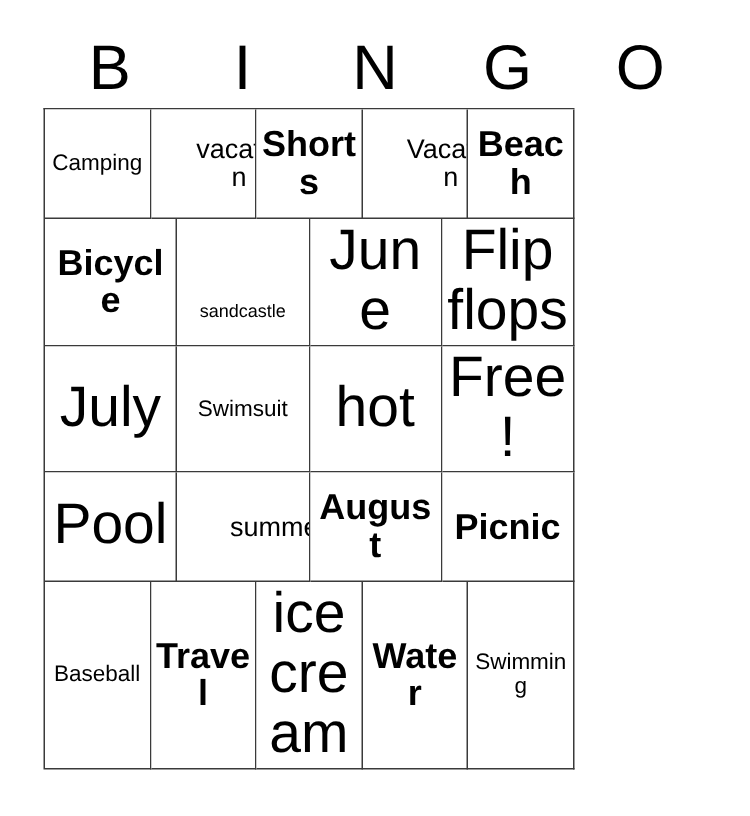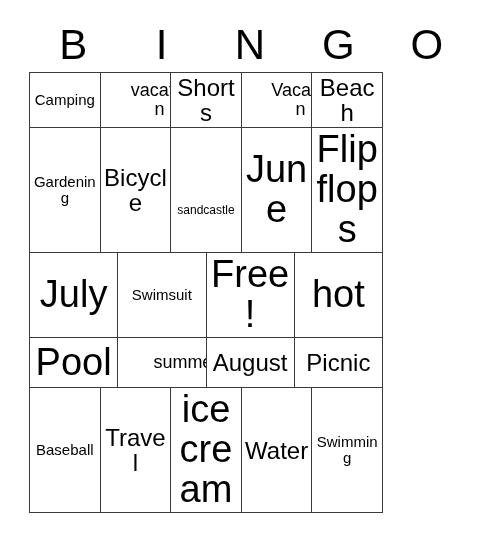--- a/index.html
+++ b/index.html
@@ -70,21 +70,21 @@
   }
   .cell-text {
     display: block;
     width: 100%;
     line-height: 1.05;
     word-wrap: break-word;
   }
   .sz-xs  { font-size: 12px; margin-top: 40px; }
   .sz-sm  { font-size: 15px; }
   .sz-md  { font-size: 18px; margin-left: 48px; }
-  .sz-lg  { font-size: 24px; }
+  .sz-lg  { font-size: 24px; font-weight: bold; }
   .sz-xl  { font-size: 38px; }
 </style>
 </head>
 <body>
 
 <div class="card">
 
   <div class="header-row" id="header-row">
       <div class="header-cell">B</div>
       <div class="header-cell">I</div>
@@ -106,47 +106,44 @@
         </div>
         <div class="cell">
           <span class="cell-text sz-md">Vacation</span>
         </div>
         <div class="cell">
           <span class="cell-text sz-lg">Beach</span>
         </div>
       </div>
       <div class="grid-row">
         <div class="cell">
-          <span class="cell-text sz-sm">Gardening</span>
-        </div>
-        <div class="cell">
           <span class="cell-text sz-lg">Bicycle</span>
         </div>
         <div class="cell">
           <span class="cell-text sz-xs">sandcastle</span>
         </div>
         <div class="cell">
           <span class="cell-text sz-xl">June</span>
         </div>
         <div class="cell">
           <span class="cell-text sz-xl">Flip flops</span>
         </div>
       </div>
       <div class="grid-row">
         <div class="cell">
           <span class="cell-text sz-xl">July</span>
         </div>
         <div class="cell">
           <span class="cell-text sz-sm">Swimsuit</span>
         </div>
         <div class="cell">
-          <span class="cell-text sz-xl">Free!</span>
+          <span class="cell-text sz-xl">hot</span>
         </div>
         <div class="cell">
-          <span class="cell-text sz-xl">hot</span>
+          <span class="cell-text sz-xl">Free!</span>
         </div>
       </div>
       <div class="grid-row">
         <div class="cell">
           <span class="cell-text sz-xl">Pool</span>
         </div>
         <div class="cell">
           <span class="cell-text sz-md">summer</span>
         </div>
         <div class="cell">

